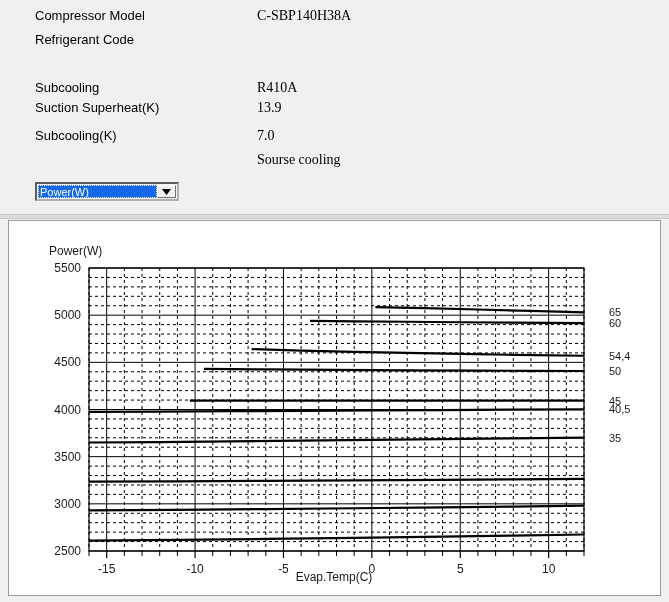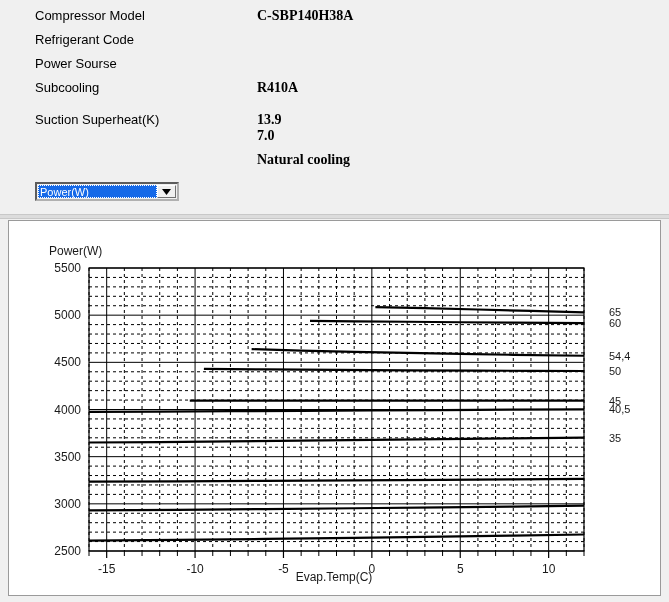--- a/index.html
+++ b/index.html
@@ -36,21 +36,21 @@
     font-size: 13px;
     color: #000;
     font-family: "Liberation Sans", sans-serif;
     white-space: nowrap;
   }
   .spec-value {
     position: absolute;
     left: 257px;
     font-size: 14px;
     color: #000;
-    font-weight: bold;
+    font-weight: normal;
     font-family: "Liberation Serif", serif;
     white-space: nowrap;
   }
 
   
   #series-select {
     position: absolute;
     left: 35px;
     top: 182px;
     width: 144px;
@@ -135,35 +135,35 @@
 <div id="spec-panel">
   <div class="spec-row" style="top:4px">
     <span class="spec-label">Compressor Model</span>
     <span class="spec-value">C-SBP140H38A</span>
   </div>
   <div class="spec-row" style="top:28px">
     <span class="spec-label">Refrigerant Code</span>
     <span class="spec-value"></span>
   </div>
   <div class="spec-row" style="top:52px">
-    <span class="spec-label">Power Sourse</span>
   </div>
   <div class="spec-row" style="top:76px">
     <span class="spec-label">Subcooling</span>
     <span class="spec-value">R410A</span>
   </div>
-  <div class="spec-row" style="top:108px">
+  <div class="spec-row" style="top:96px">
     <span class="spec-label">Suction Superheat(K)</span>
     <span class="spec-value">13.9</span>
   </div>
   <div class="spec-row" style="top:124px">
+    <span class="spec-label">Subcooling(K)</span>
     <span class="spec-value">7.0</span>
   </div>
   <div class="spec-row" style="top:148px">
-    <span class="spec-value">Natural cooling</span>
+    <span class="spec-value">Sourse cooling</span>
   </div>
 </div>
 
 <div id="series-select">
   <div id="series-select-value">Power(W)</div>
   <div id="series-select-arrow">
     <svg width="9" height="6" viewBox="0 0 9 6" aria-hidden="true">
       <polygon points="0,0 9,0 4.5,6" fill="#000000"></polygon>
     </svg>
   </div>

